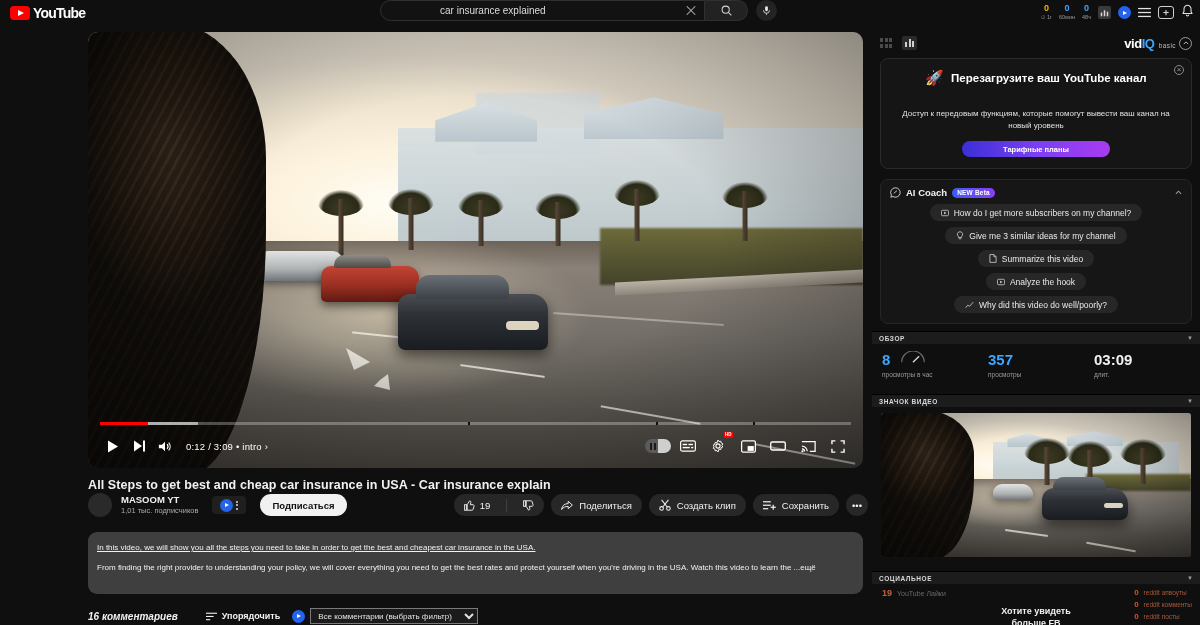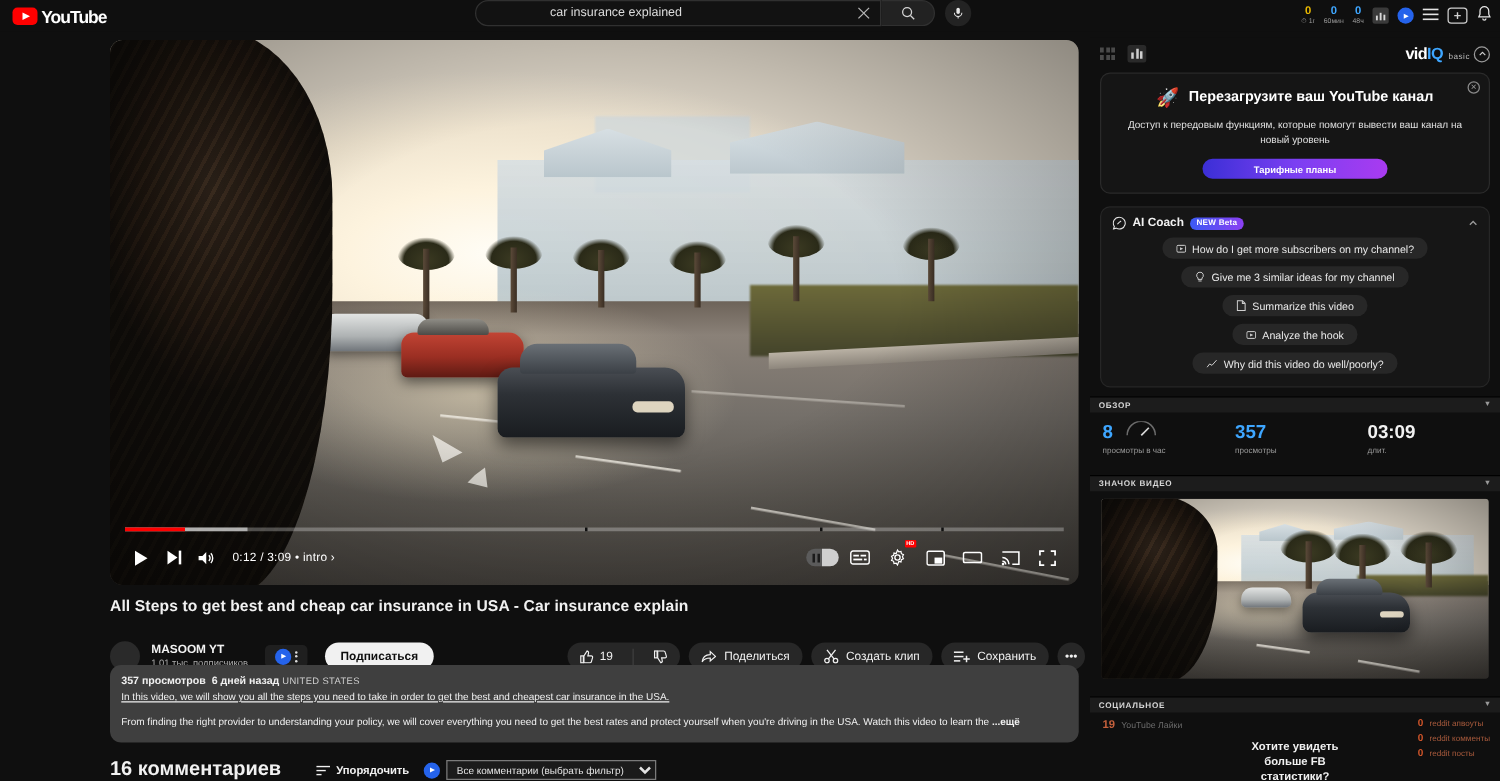--- a/index.html
+++ b/index.html
@@ -205,21 +205,21 @@
   .hd-badge {
     position:absolute; top:-1px; right:-2px; background:#ff0000; color:#fff;
     font-size:4.5px; font-weight:bold; padding:0.5px 1.5px; border-radius:1px; line-height:1;
   }
 
   
   #vtitle {
     position: absolute; left: 88px; top: 478px; width: 780px;
     font-size: 12.5px; font-weight: bold; color:#f1f1f1; letter-spacing:.1px;
   }
-  #meta-row { position: absolute; left: 88px; top: 510px; width: 780px; height: 30px; display:flex; align-items:center; }
+  #meta-row { position: absolute; left: 88px; top: 490px; width: 780px; height: 30px; display:flex; align-items:center; }
   #ch-avatar { width: 24px; height: 24px; border-radius: 50%; background: #2a2a2a; margin-right: 9px; }
   #ch-info { line-height: 1.25; }
   #ch-name { font-size: 9.5px; font-weight: bold; color:#f1f1f1; }
   #ch-subs { font-size: 7.5px; color:#aaa; }
   #vidiq-chip {
     width: 34px; height: 18px; background:#1f1f1f; border-radius:4px; margin-left: 14px;
     display:flex; align-items:center; justify-content:center; gap:3px;
   }
   .vq-dot { width:13px; height:13px; border-radius:50%; background:#2563eb; display:flex; align-items:center; justify-content:center; }
   .vq-dot::after { content:""; border-left:4px solid #fff; border-top:2.5px solid transparent; border-bottom:2.5px solid transparent; margin-left:1px; }
@@ -240,24 +240,24 @@
   .apill.round { width: 22px; padding:0; justify-content:center; }
 
   #descbox {
     position:absolute; left:88px; top:532px; width:775px; height:62px;
     background:#3f3f3f; border-radius:9px; padding:7px 9px; overflow:hidden;
   }
   #desc-stats { font-size: 8.5px; font-weight:bold; color:#f1f1f1; }
   #desc-stats .country { font-weight:normal; color:#cfcfcf; font-size:7.5px; letter-spacing:.3px; }
   #desc-p1 { font-size: 8px; color:#f1f1f1; margin-top: 4px; text-decoration: underline; }
   #desc-p2 { font-size: 8px; color:#f1f1f1; margin-top: 11px; position: relative; }
-  #desc-more { font-weight:bold; color:#f1f1f1; }
+  #desc-more { font-weight:normal; color:#f1f1f1; }
 
   #comments-row { position:absolute; left:88px; top:606px; width:780px; height:20px; display:flex; align-items:center; }
-  #cc-count { font-size:16px; font-weight:bold; color:#f1f1f1; }
+  #cc-count { font-size:10px; font-weight:bold; color:#f1f1f1;font-style:italic; }
   #sort-wrap { display:flex; align-items:center; gap:5px; margin-left: 28px; }
   #sort-label { font-size:9px; font-weight:bold; color:#f1f1f1; }
   #filter-wrap { display:flex; align-items:center; gap:5px; margin-left: 12px; }
   #filter-select {
     width: 168px; height: 16px; background:#1b1b1b; border:1px solid #7a7a7a;
     color:#e3e3e3; font-size:8px; font-family:"Liberation Sans", sans-serif;
     padding-left: 3px;
   }
 
   
@@ -276,21 +276,21 @@
 
   #promo {
     margin: 2px 8px 0; background:#151515; border:1px solid #2a2a2a; border-radius:8px;
     padding: 10px 12px 11px; position:relative; text-align:center;
   }
   #promo-close { position:absolute; right:7px; top:6px; width:10px; height:10px; border:1px solid #8a8a8a; border-radius:50%; display:flex; align-items:center; justify-content:center; }
   #promo-close::after { content:"\00d7"; font-size:8px; color:#9a9a9a; line-height:1; }
   #promo-title-row { display:flex; align-items:center; justify-content:center; gap:7px; }
   #promo-rocket { font-size:15px; }
   #promo-title { font-size:11.5px; font-weight:bold; color:#fff; }
-  #promo-sub { font-size:8px; color:#e0e0e0; margin-top:7px; line-height:1.45; }
+  #promo-sub { font-size:8px; color:#e0e0e0; margin-top:21px; line-height:1.45; }
   #promo-btn {
     margin: 10px auto 0; width:148px; height:16px; border-radius:8px;
     background: linear-gradient(90deg,#3b2fd6,#7b3ff2,#a93bf0);
     font-size:7.5px; font-weight:bold; color:#fff; display:flex; align-items:center; justify-content:center;
   }
 
   #aicoach { margin: 10px 8px 0; background:#161616; border:1px solid #262626; border-radius:8px; padding: 7px 9px 10px; }
   #ai-head { display:flex; align-items:center; gap:5px; }
   #ai-title { font-size:9.5px; font-weight:bold; color:#f1f1f1; }
   #ai-badge {
@@ -608,25 +608,20 @@
           <line x1="8.8" y1="8" x2="14.8" y2="8" stroke="#f1f1f1" stroke-width="1.4"></line>
         </svg>
       <span>Сохранить</span>
     </div>
 
     <div class="apill round">•••</div>
   </div>
 </div>
 
 <div id="descbox">
-  <div id="desc-stats">
-    <span>357 просмотров</span>&nbsp;
-    <span>6 дней назад</span>
-    <span class="country">UNITED STATES</span>
-  </div>
   <div id="desc-p1">In this video, we will show you all the steps you need to take in order to get the best and cheapest car insurance in the USA.</div>
   <div id="desc-p2">
     <span>From finding the right provider to understanding your policy, we will cover everything you need to get the best rates and protect yourself when you're driving in the USA. Watch this video to learn the</span>
     <span id="desc-more">...ещё</span>
   </div>
 </div>
 
 <div id="comments-row">
   <div id="cc-count">16 комментариев</div>
   <div id="sort-wrap">

